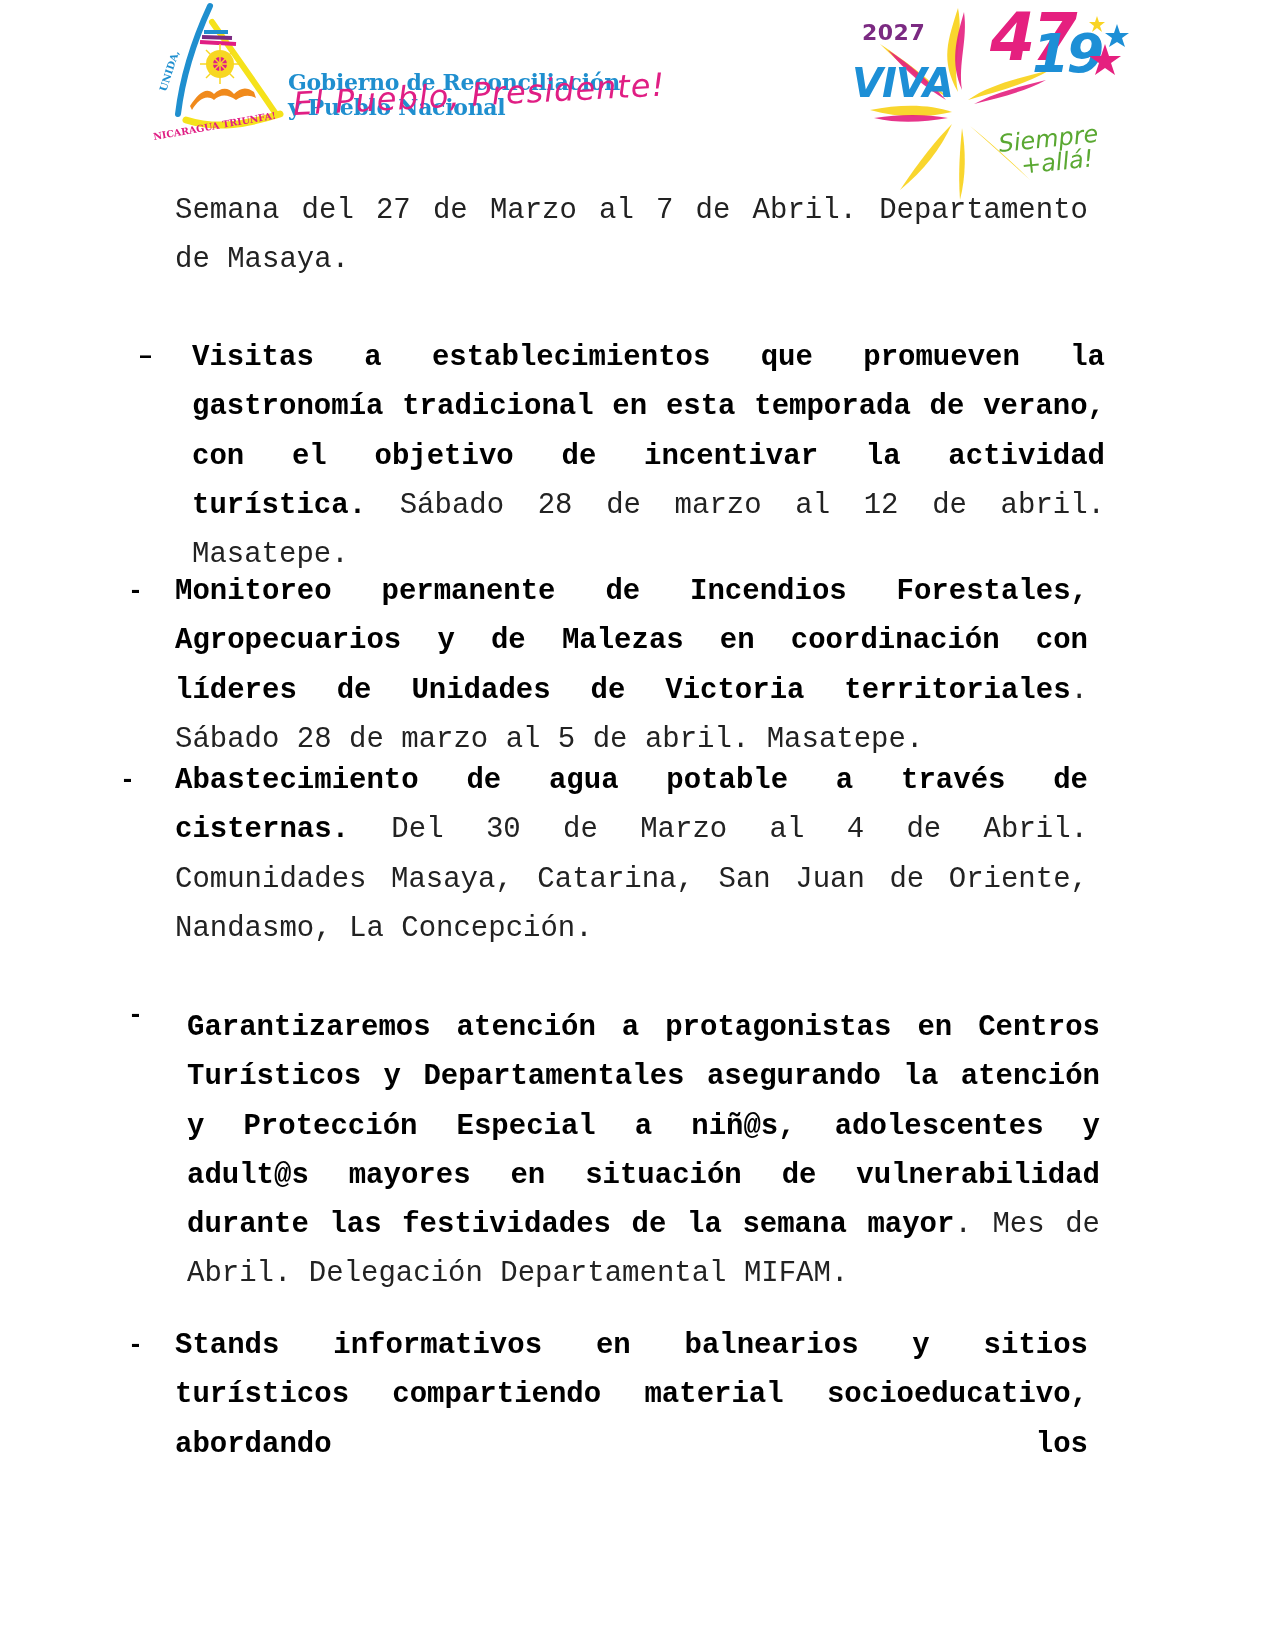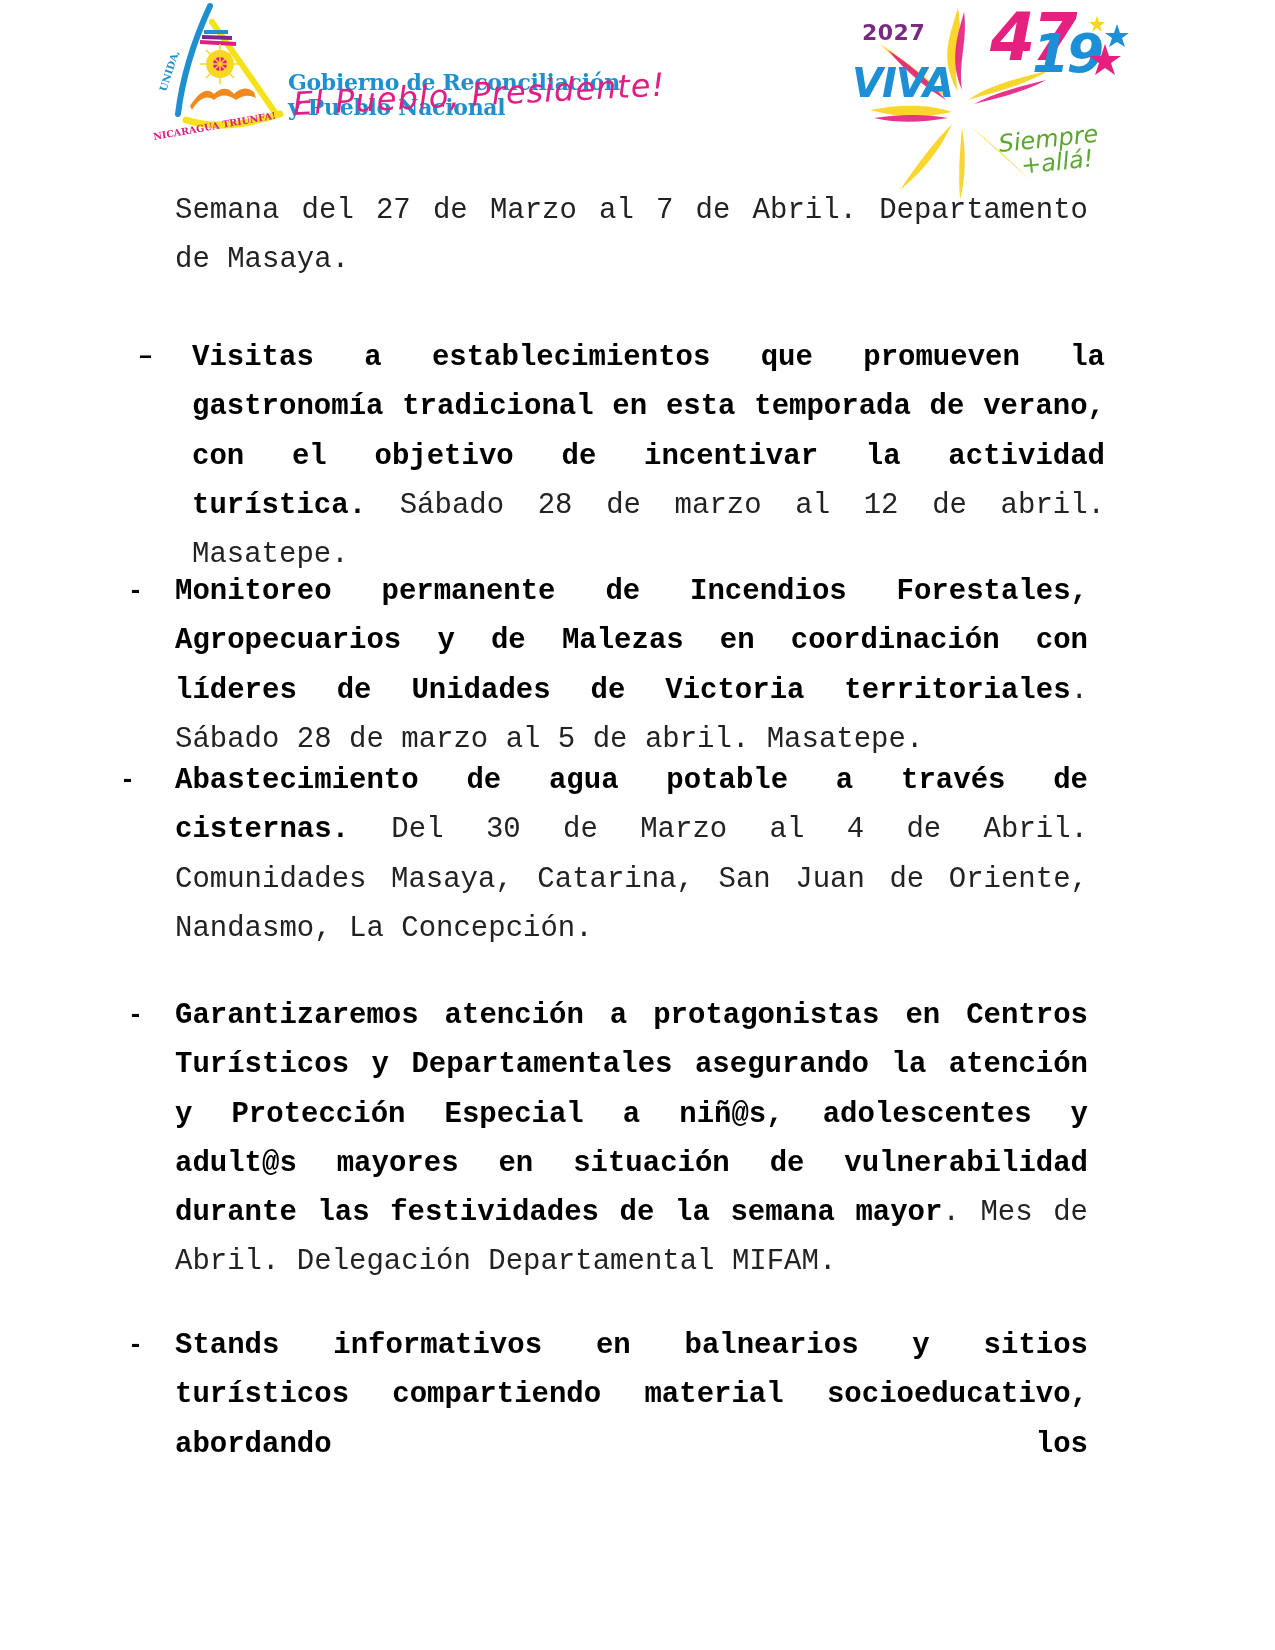--- a/index.html
+++ b/index.html
@@ -234,21 +234,21 @@
   <p class="para" style="top:567px; margin:0;">
     <span class="bold">Monitoreo permanente de Incendios Forestales, Agropecuarios y de Malezas en coordinación con líderes de Unidades de Victoria territoriales</span><span class="regular">. Sábado 28 de marzo al 5 de abril. Masatepe.</span>
   </p>
 
   <span class="dash" style="left:120px; top:756px;">-</span>
   <p class="para" style="top:756px; margin:0;">
     <span class="bold">Abastecimiento de agua potable a través de cisternas.</span><span class="regular"> Del 30 de Marzo al 4 de Abril. Comunidades Masaya, Catarina, San Juan de Oriente, Nandasmo, La Concepción.</span>
   </p>
 
   <span class="dash" style="left:128px; top:991px;">-</span>
-  <p class="para" style="top:991px; margin:0;">
+  <p class="para" style="top:991px; margin:12px;">
     <span class="bold">Garantizaremos atención a protagonistas en Centros Turísticos y Departamentales asegurando la atención y Protección Especial a niñ@s, adolescentes y adult@s mayores en situación de vulnerabilidad durante las festividades de la semana mayor</span><span class="regular">. Mes de Abril. Delegación Departamental MIFAM.</span>
   </p>
 
   <span class="dash" style="left:128px; top:1321px;">-</span>
   <p class="para" style="top:1321px; margin:0; text-align-last: justify;">
     <span class="bold">Stands informativos en balnearios y sitios turísticos compartiendo material socioeducativo, abordando los</span><span class="regular"></span>
   </p>
 </div>
 
 </body></html>

